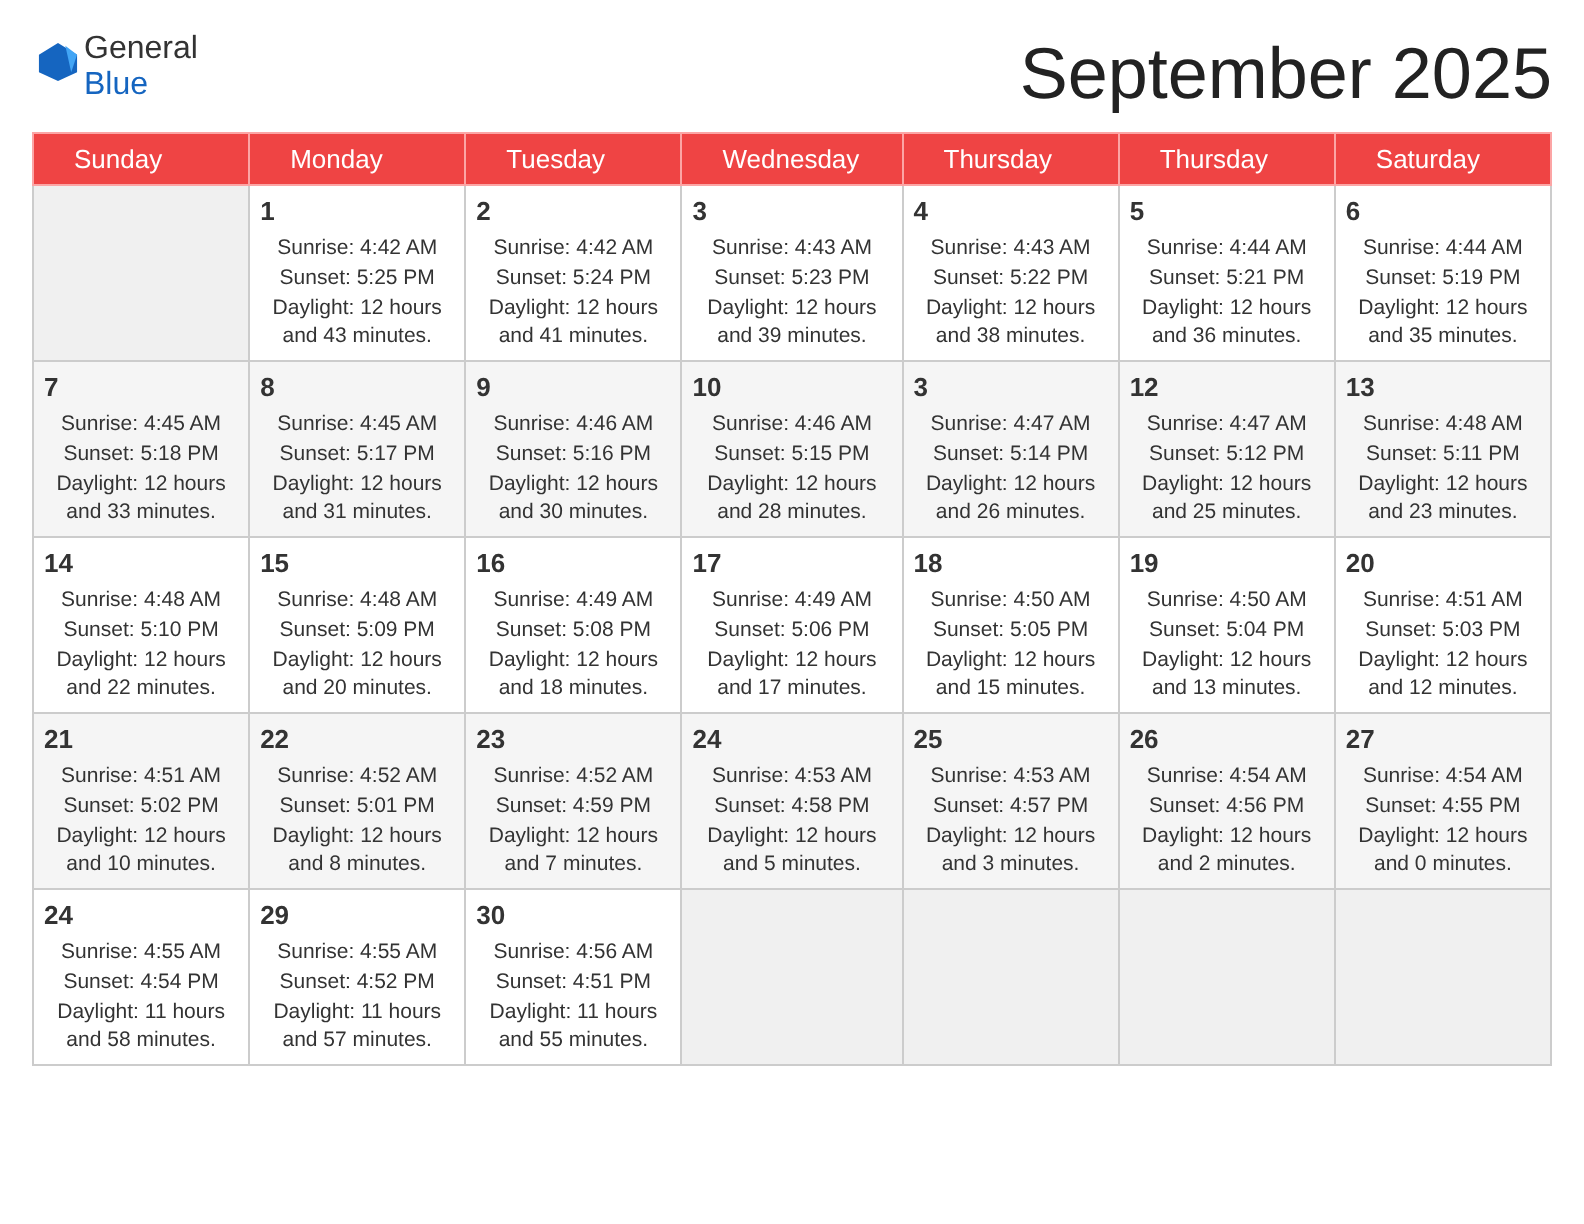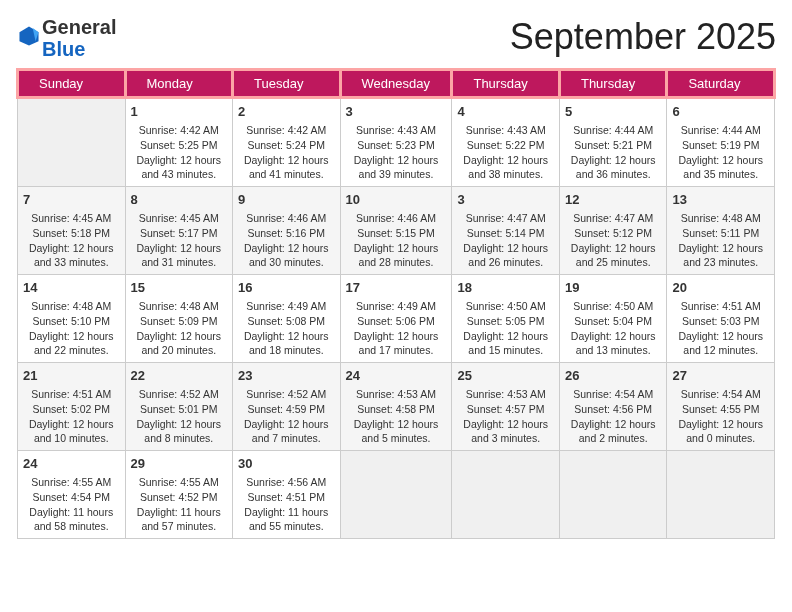--- a/index.html
+++ b/index.html
@@ -15,22 +15,22 @@
       align-items: flex-start;
       justify-content: space-between;
       margin-bottom: 8px;
     }
     .logo {
       display: flex;
       align-items: center;
       gap: 2px;
     }
     .logo-text {
-      font-size: 20px;
-      font-weight: bold;
+      font-size: 16px;
+      font-weight: normal;
       line-height: 1.1;
     }
     .logo-general { color: #333; }
     .logo-blue { color: #1565c0; }
     .logo-icon {
       width: 22px;
       height: 22px;
       margin-left: 2px;
     }
     .title-block {
@@ -44,27 +44,27 @@
     .location {
       font-size: 15px;
       color: #444;
     }
     table {
       width: 100%;
       border-collapse: collapse;
       font-size: 11px;
     }
     th {
-      background: #be185d;
+      background: #ef4444;
       color: #fff;
       text-align: left;
       padding: 5px 20px;
       font-size: 13px;
       font-weight: normal;
-      border: 3px solid #fca5a5;
+      border: 1px solid #fca5a5;
     }
     td {
       border: 1px solid #ccc;
       vertical-align: top;
       padding: 4px 5px;
       height: 88px;
       width: 107px;
       color: #333;
       line-height: 1.4;
     }

